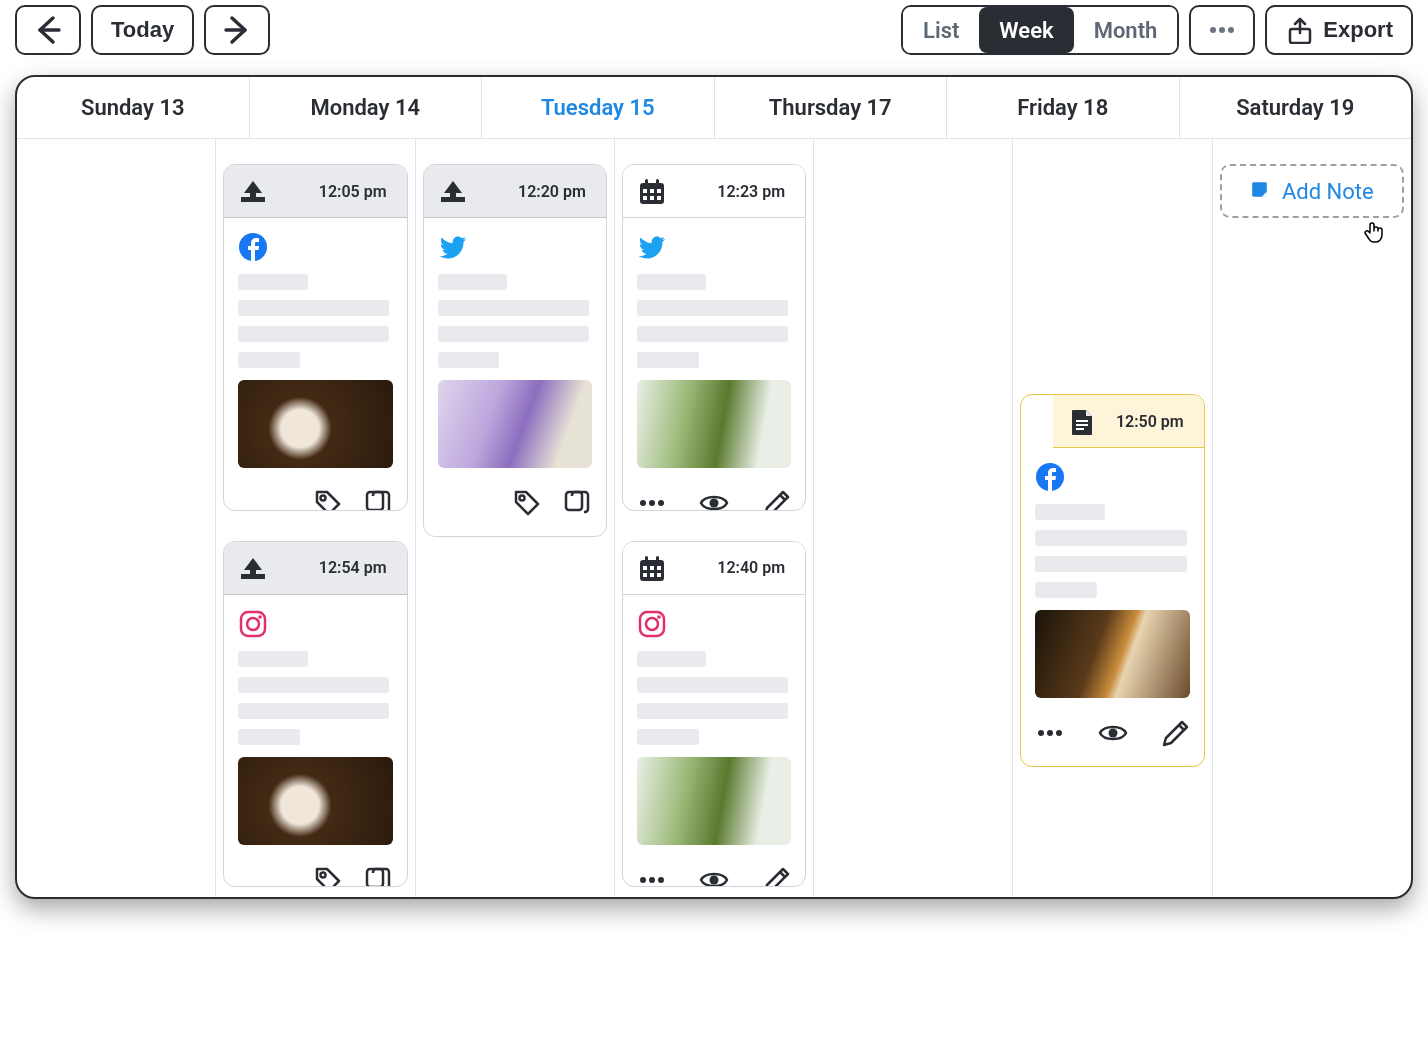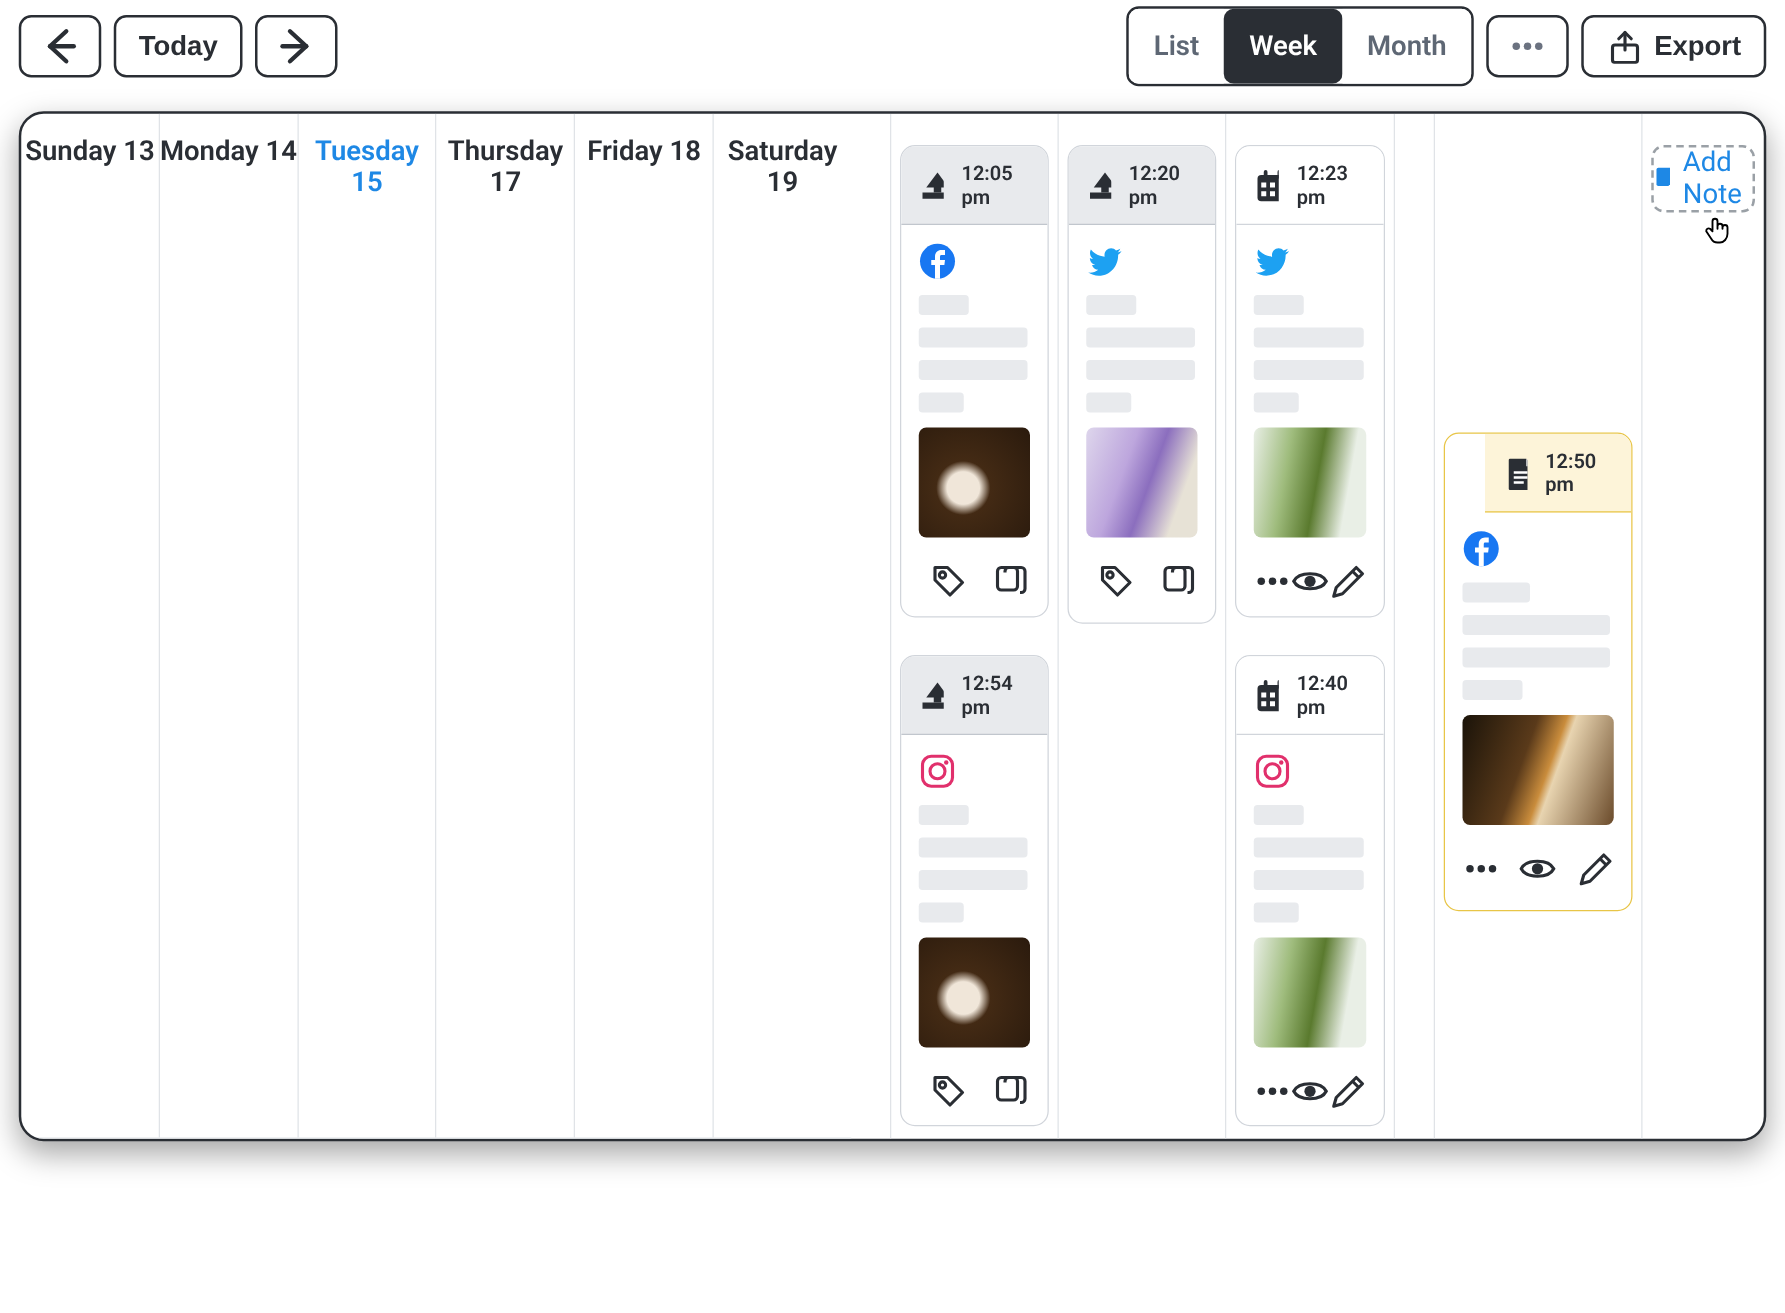--- a/index.html
+++ b/index.html
@@ -20,21 +20,21 @@
   font-size: 22px;
   font-weight: 700;
   color: #2a2e34;
   cursor: pointer;
   padding: 0 18px;
 }
 .btn.icon-only { width: 66px; padding: 0; }
 .btn-group {
   border: 2px solid #2a2e34;
   border-radius: 10px;
-  height: 64px;
+  height: 50px;
   display: inline-flex;
   overflow: hidden;
 }
 .btn-group .seg {
   height: 100%;
   display: inline-flex;
   align-items: center;
   justify-content: center;
   font-size: 22px;
   font-weight: 600;
@@ -51,21 +51,21 @@
 
 
 .calendar {
   margin: 0 15px;
   border: 2px solid #2a2e34;
   border-radius: 20px;
   overflow: hidden;
   box-shadow: 0 10px 25px rgba(0,0,0,0.35);
   height: 824px;
   display: flex;
-  flex-direction: row;
+  flex-direction: column;
   background: #fff;
 }
 .cal-header { display: flex; border-bottom: 1px solid #e0e3e7; }
 .cal-header .day {
   flex: 1;
   text-align: center;
   padding: 18px 0;
   font-size: 22px;
   font-weight: 600;
   color: #2a2e34;

